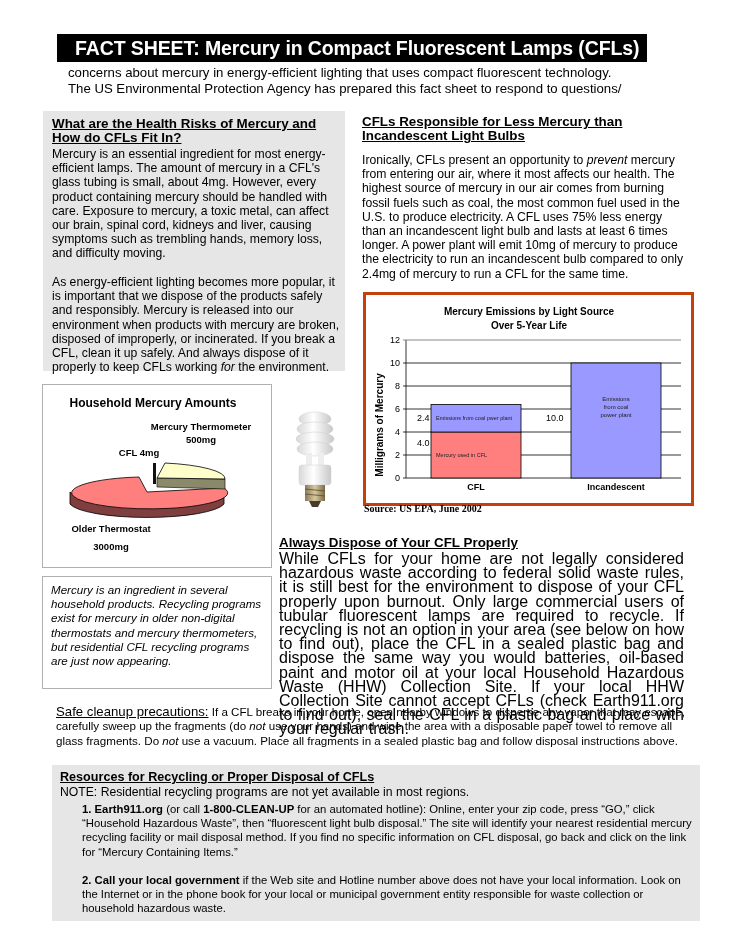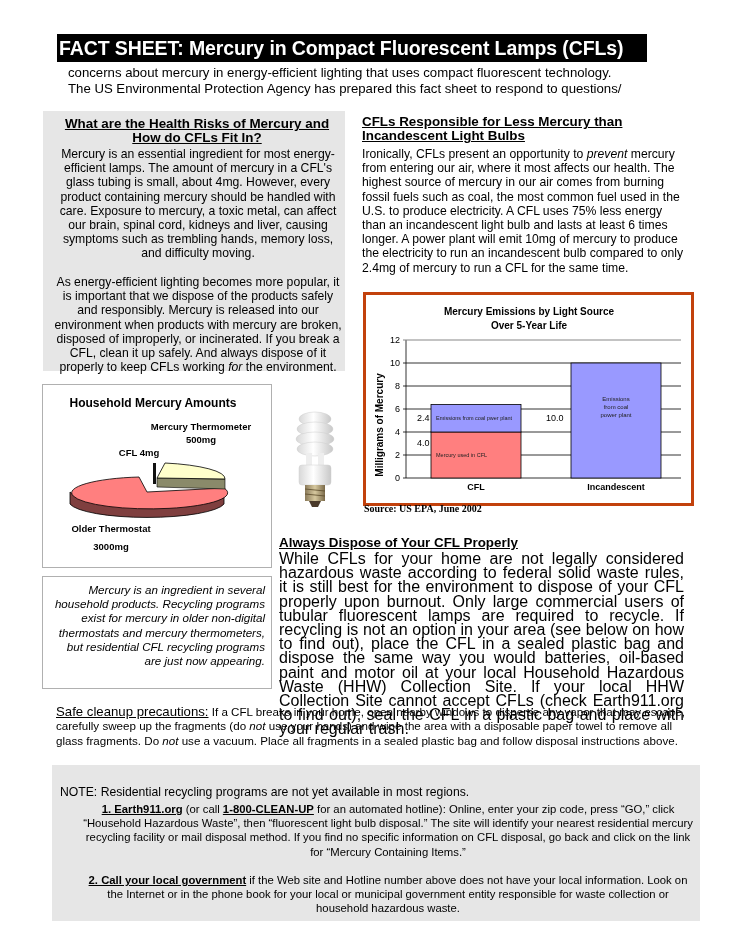--- a/index.html
+++ b/index.html
@@ -1,49 +1,49 @@
 <!DOCTYPE html>
 <html><head>
 <meta charset="utf-8">
 <style>
   html, body { margin: 0; padding: 0; background: #ffffff; }
   body { width: 734px; height: 949px; position: relative; overflow: hidden;
          font-family: "Liberation Sans", sans-serif; color: #000; }
   .abs { position: absolute; }
   .title-bar { left: 57px; top: 34px; width: 590px; height: 28px; background: #000;
                color: #fff; font-weight: bold; font-size: 19.5px; line-height: 28px;
-               padding-left: 2px; box-sizing: border-box; white-space: nowrap; letter-spacing: -0.1px; }
+               padding-left: 18px; box-sizing: border-box; white-space: nowrap; letter-spacing: -0.1px; }
   .intro { left: 68px; top: 65px; width: 620px; font-size: 13.2px; line-height: 16px; }
-  .gray-box { background: #e6e6e6; text-align: center; }
+  .gray-box { background: #e6e6e6; }
   .left-box { left: 43px; top: 111px; width: 302px; height: 260px; }
   .h-under { font-weight: bold; text-decoration: underline; font-size: 13.4px; line-height: 14px; }
   .body-text { font-size: 12.2px; line-height: 14.2px; }
   .left-box .h-under { position: absolute; left: 9px; top: 6px; width: 290px; }
   .left-box .p1 { position: absolute; left: 9px; top: 36px; width: 292px; }
   .left-box .p2 { position: absolute; left: 9px; top: 164px; width: 292px; }
   .right-sec { left: 362px; top: 115px; width: 325px; }
   .right-sec .h-under { width: 320px; }
-  .right-sec .p { margin-top: 4px; }
+  .right-sec .p { margin-top: 10px; }
   .chart-frame { left: 363px; top: 292px; width: 325px; height: 208px; border: 3px solid #c2410c; background:#fff; }
   .source { left: 364px; top: 503px; font-family: "Liberation Serif", serif; font-weight: bold; font-size: 10px; }
   .pie-frame { left: 42px; top: 384px; width: 228px; height: 182px; border: 1px solid #b0b0b0; background:#fff; }
   .bulb { left: 285px; top: 405px; width: 60px; height: 105px; }
-  .note-box { left: 42px; top: 576px; width: 228px; height: 111px; border: 1px solid #b0b0b0; background:#fff;text-align:right; }
+  .note-box { left: 42px; top: 576px; width: 228px; height: 111px; border: 1px solid #b0b0b0; background:#fff; }
   .note-box .txt { position: absolute; left: 8px; top: 6px; width: 214px; font-style: italic; font-size: 11.6px; line-height: 14.2px; }
   .dispose { left: 279px; top: 536px; width: 405px; }
   .dispose .body-text { text-align: justify; margin-top: 2px; font-size: 16px; line-height: 14.2px; }
   .safe { left: 56px; top: 705px; width: 640px; font-size: 11.6px; line-height: 14.4px; }
   .safe .lead { font-weight: normal; text-decoration: underline; font-size: 13.2px; }
   .res-box { left: 52px; top: 765px; width: 648px; height: 156px; }
   .res-box .h-under { position: absolute; left: 8px; top: 5px; font-size: 12.6px; }
   .res-box .note { position: absolute; left: 8px; top: 20px; font-size: 12.2px; }
   .res-box .item { position: absolute; left: 30px; width: 612px; font-size: 11.3px; line-height: 14.2px; }
   .res-box .item1 { top: 37px; }
   .res-box .item2 { top: 108px; }
-  b { font-weight: bold; text-decoration: underline; }
+  b { font-weight: bold; }
   svg text { font-family: "Liberation Sans", sans-serif; }
 </style>
 </head>
 <body>
 
 <div class="abs title-bar">FACT SHEET: Mercury in Compact Fluorescent Lamps (CFLs)</div>
 <div class="abs intro">
   <div>concerns about mercury in energy-efficient lighting that uses compact fluorescent technology.</div>
   <div>The US Environmental Protection Agency has prepared this fact sheet to respond to questions/</div>
 </div>
@@ -150,16 +150,17 @@
 </div>
 
 <div class="abs dispose">
   <div class="h-under">Always Dispose of Your CFL Properly</div>
   <div class="body-text"> While CFLs for your home are not legally considered hazardous waste according to federal solid waste rules, it is still best for the environment to dispose of your CFL properly upon burnout. Only large commercial users of tubular fluorescent lamps are required to recycle. If recycling is not an option in your area (see below on how to find out), place the CFL in a sealed plastic bag and dispose the same way you would batteries, oil-based paint and motor oil at your local Household Hazardous Waste (HHW) Collection Site.  If your local HHW Collection Site cannot accept CFLs (check Earth911.org to find out), seal the CFL in a plastic bag and place with your regular trash.</div>
 </div>
 
 <div class="abs safe"><span class="lead">Safe cleanup precautions:</span><span> If a CFL breaks in your home, open nearby windows to disperse any vapor that may escape, carefully sweep up the fragments (do </span><i>not</i><span> use your hands) and wipe the area with a disposable paper towel to remove all glass fragments.  Do </span><i>not</i><span> use a vacuum. Place all fragments in a sealed plastic bag and follow disposal instructions above.</span></div>
 
 <div class="abs gray-box res-box">
+  <div class="h-under">Resources for Recycling or Proper Disposal of CFLs</div>
   <div class="note">NOTE: Residential recycling programs are not yet available in most regions.</div>
   <div class="item item1"><b>1.  Earth911.org</b><span> (or call </span><b>1-800-CLEAN-UP</b><span> for an automated hotline): Online, enter your zip code, press “GO,” click “Household Hazardous Waste”, then “fluorescent light bulb disposal.”  The site will identify your nearest residential mercury recycling facility or mail disposal method. If you find no specific information on CFL disposal, go back and click on the link for “Mercury Containing Items.”</span></div>
   <div class="item item2"><b>2.  Call your local government</b><span> if the Web site and Hotline number above does not have your local information. Look on the Internet or in the phone book for your local or municipal government entity responsible for waste collection or household hazardous waste.</span></div>
 </div>
 
 </body></html>

